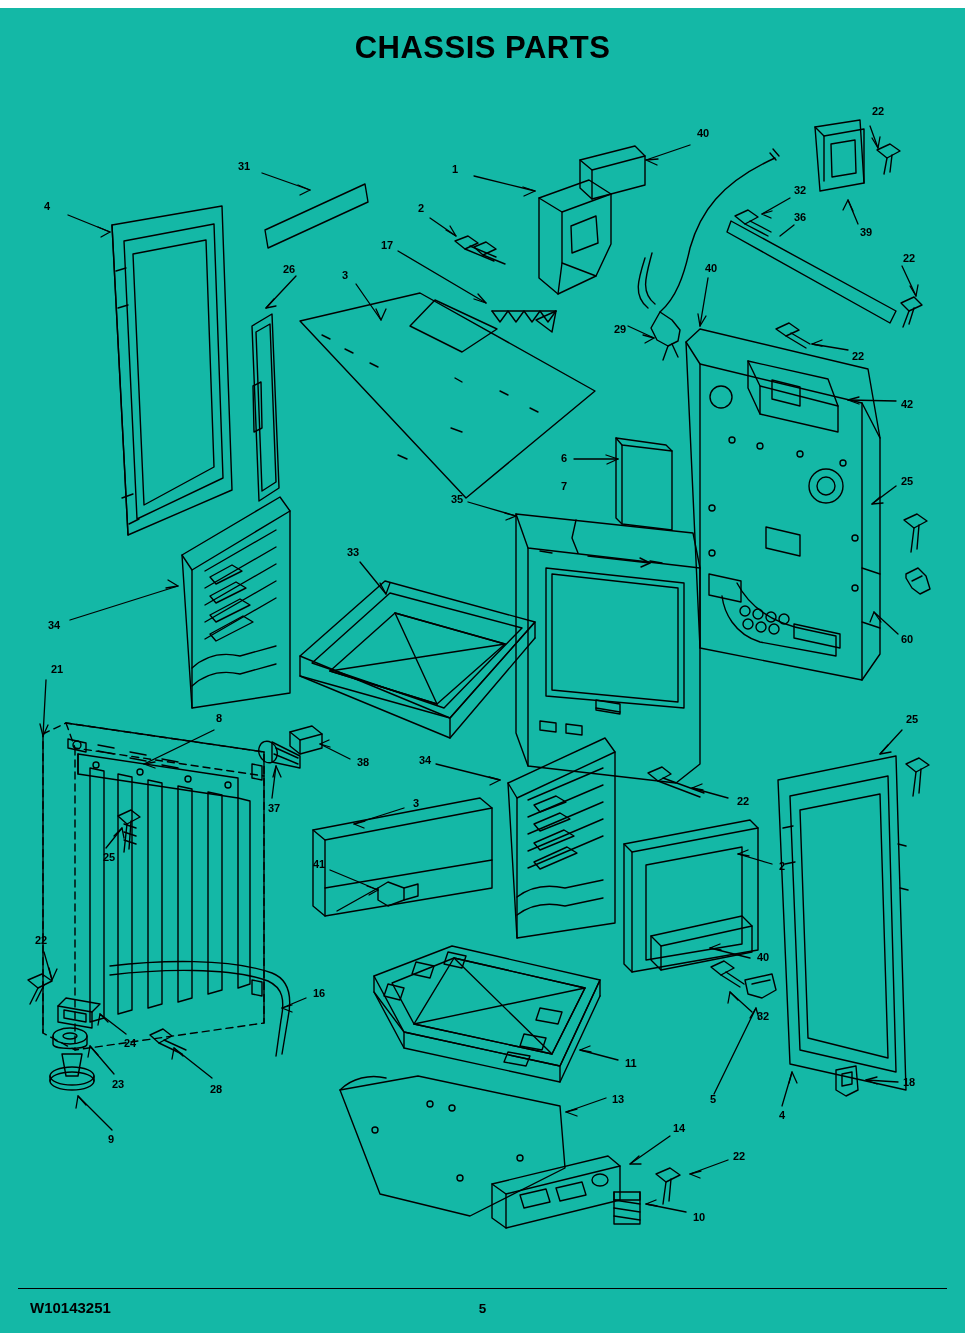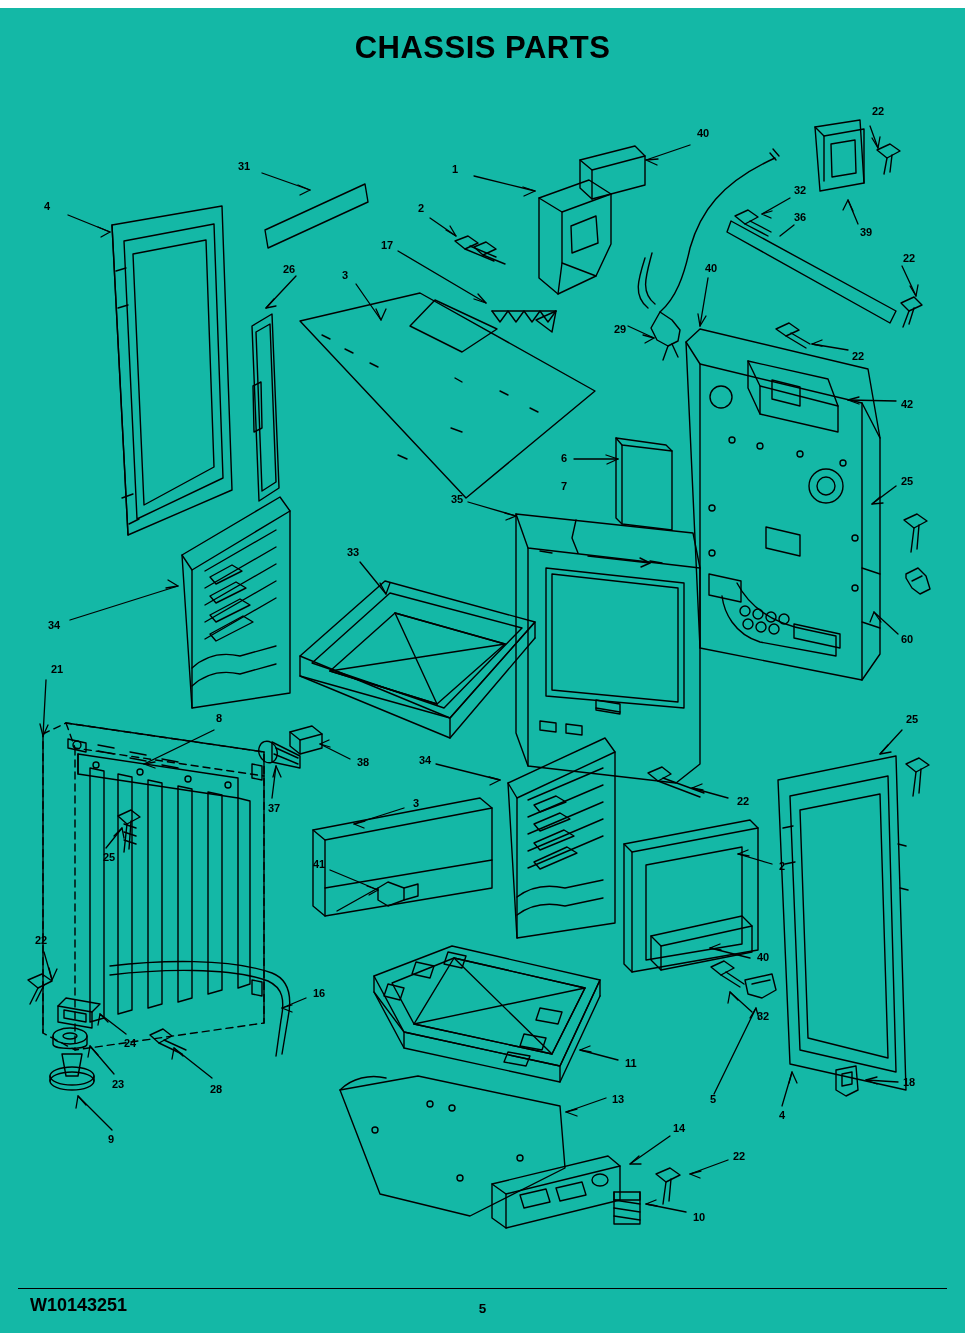--- a/index.html
+++ b/index.html
@@ -43,21 +43,21 @@
     font-size: 14px;
     font-weight: bold;
     line-height: 19px;
     margin-top: 1px;
   }
   
   #footer-left {
     position: absolute;
     left: 30px;
     bottom: 25px;
-    font-size: 18px;
+    font-size: 15px;
     font-weight: bold;
   }
   #footer-center {
     position: absolute;
     left: 0;
     bottom: 25px;
     width: 965px;
     text-align: center;
     font-size: 13.5px;
     font-weight: bold;

